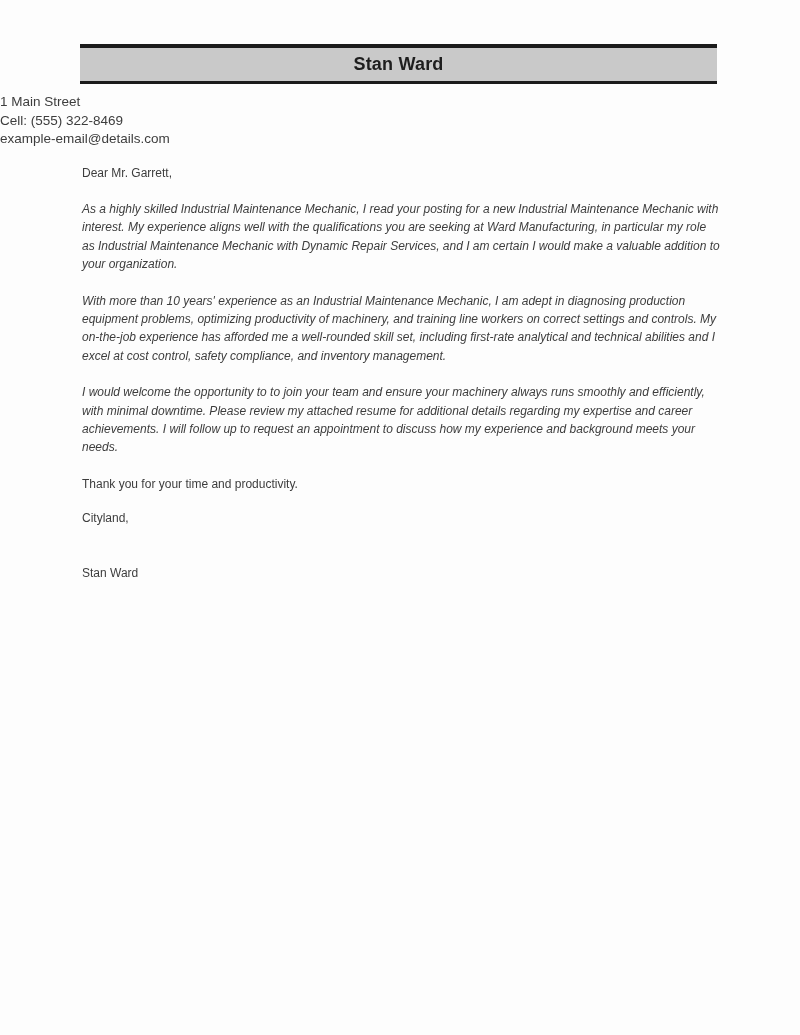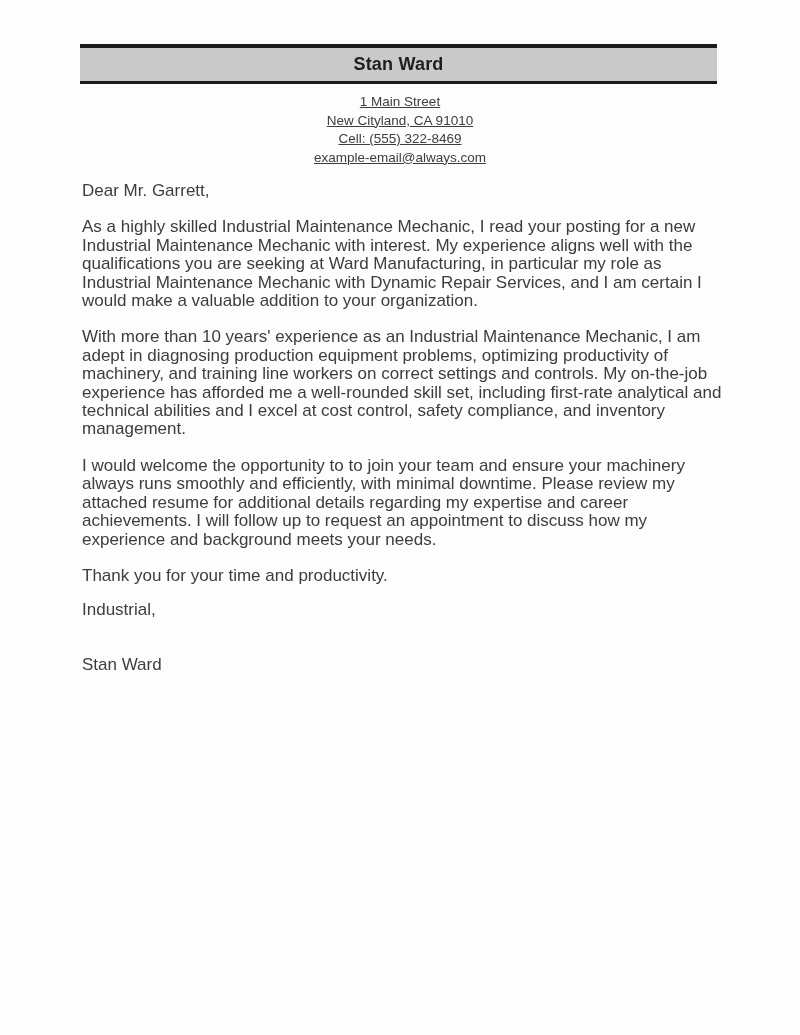--- a/index.html
+++ b/index.html
@@ -32,62 +32,60 @@
     justify-content: center;
   }
   .name-bar .name-text {
     font-size: 18px;
     font-weight: bold;
     color: #1e1e1e;
     letter-spacing: 0.2px;
   }
   .contact-block {
     margin-top: 9px;
-    text-align: center;
+    text-align: left;
     font-size: 13.5px;
     line-height: 18.5px;
-    text-decoration: underline;
   }
   .letter-body {
     margin: 0 80px 0 82px;
     width: 640px;
-    font-size: 17px;
+    font-size: 12px;
     line-height: 18.4px;
   }
   .salutation   { margin-top: 15px; }
-  .para         { margin-top: 18px; }
+  .para         { margin-top: 18px; font-style: italic; }
   .thanks       { margin-top: 18px; }
   .sincerely    { margin-top: 16px; }
   .signature    { margin-top: 36px; }
 </style>
 </head>
 <body>
 
 <div class="page">
 
   <div class="name-bar">
     <span class="name-text">Stan Ward</span>
   </div>
 
   <div class="contact-block">
     <div>1 Main Street</div>
-    <div>New Cityland, CA 91010</div>
     <div>Cell: (555) 322-8469</div>
-    <div>example-email@always.com</div>
+    <div>example-email@details.com</div>
   </div>
 
   <div class="letter-body">
     <div class="salutation">Dear Mr. Garrett,</div>
 
     <div class="para">As a highly skilled Industrial Maintenance Mechanic, I read your posting for a new Industrial Maintenance Mechanic with interest. My experience aligns well with the qualifications you are seeking at Ward Manufacturing, in particular my role as Industrial Maintenance Mechanic with Dynamic Repair Services, and I am certain I would make a valuable addition to your organization.</div>
 
     <div class="para">With more than 10 years' experience as an Industrial Maintenance Mechanic, I am adept in diagnosing production equipment problems, optimizing productivity of machinery, and training line workers on correct settings and controls. My on-the-job experience has afforded me a well-rounded skill set, including first-rate analytical and technical abilities and I excel at cost control, safety compliance, and inventory management.</div>
 
     <div class="para">I would welcome the opportunity to to join your team and ensure your machinery always runs smoothly and efficiently, with minimal downtime. Please review my attached resume for additional details regarding my expertise and career achievements. I will follow up to request an appointment to discuss how my experience and background meets your needs.</div>
 
     <div class="thanks">Thank you for your time and productivity.</div>
 
-    <div class="sincerely">Industrial,</div>
+    <div class="sincerely">Cityland,</div>
 
     <div class="signature">Stan Ward</div>
   </div>
 
 </div>
 
 </body></html>

